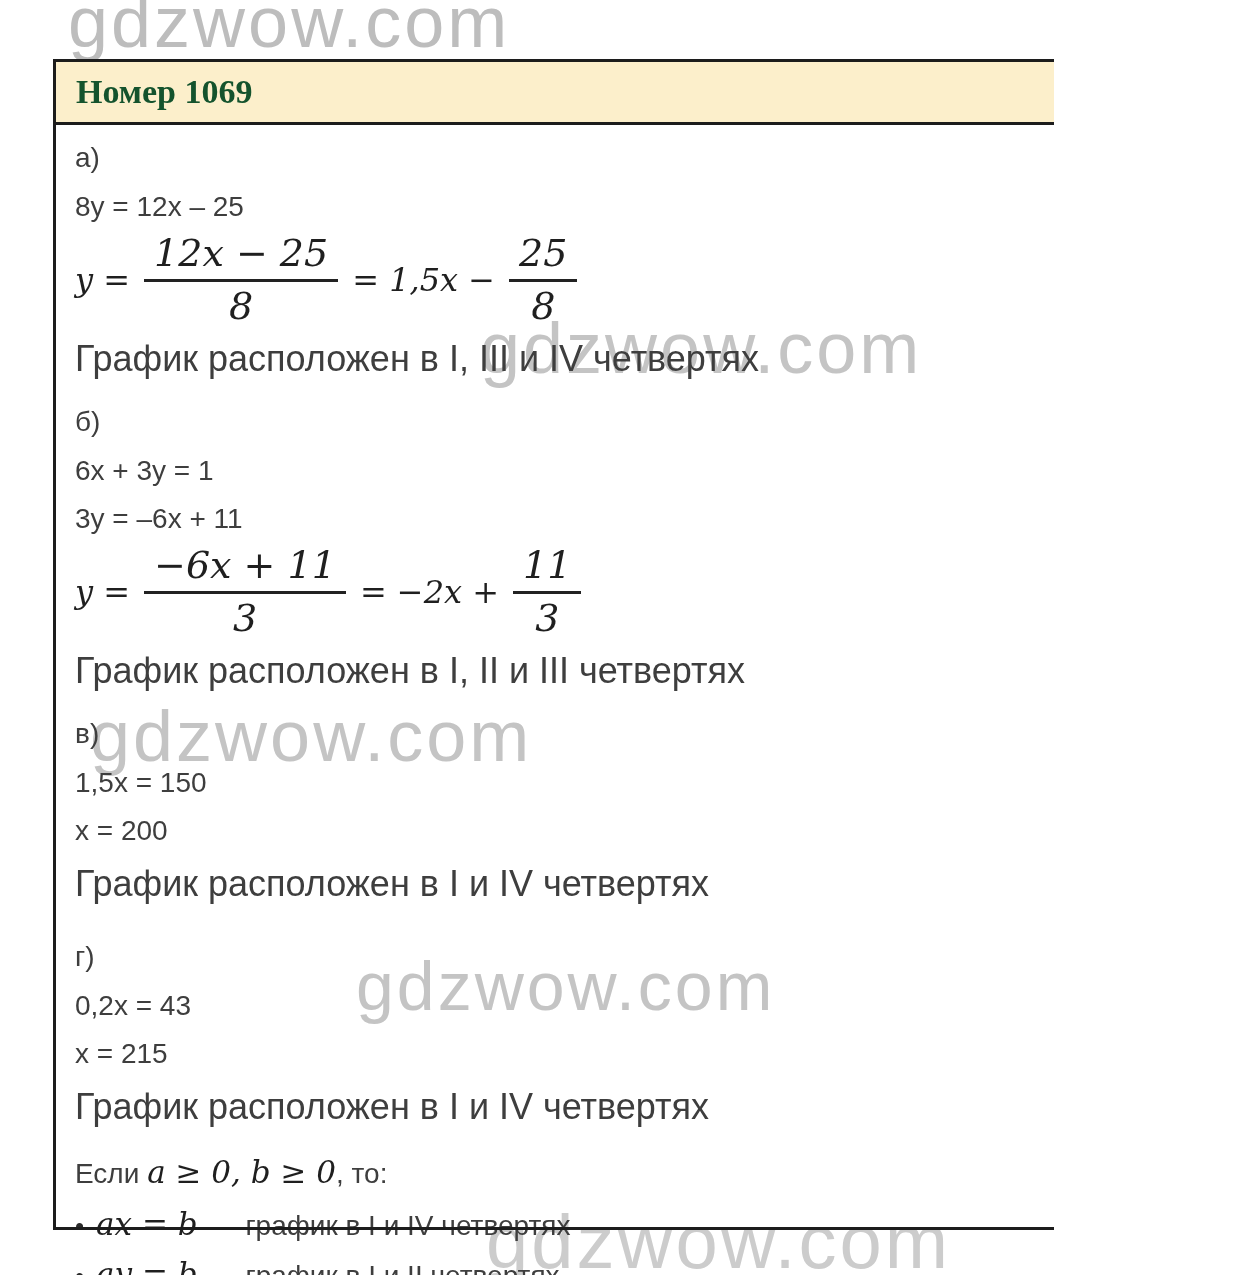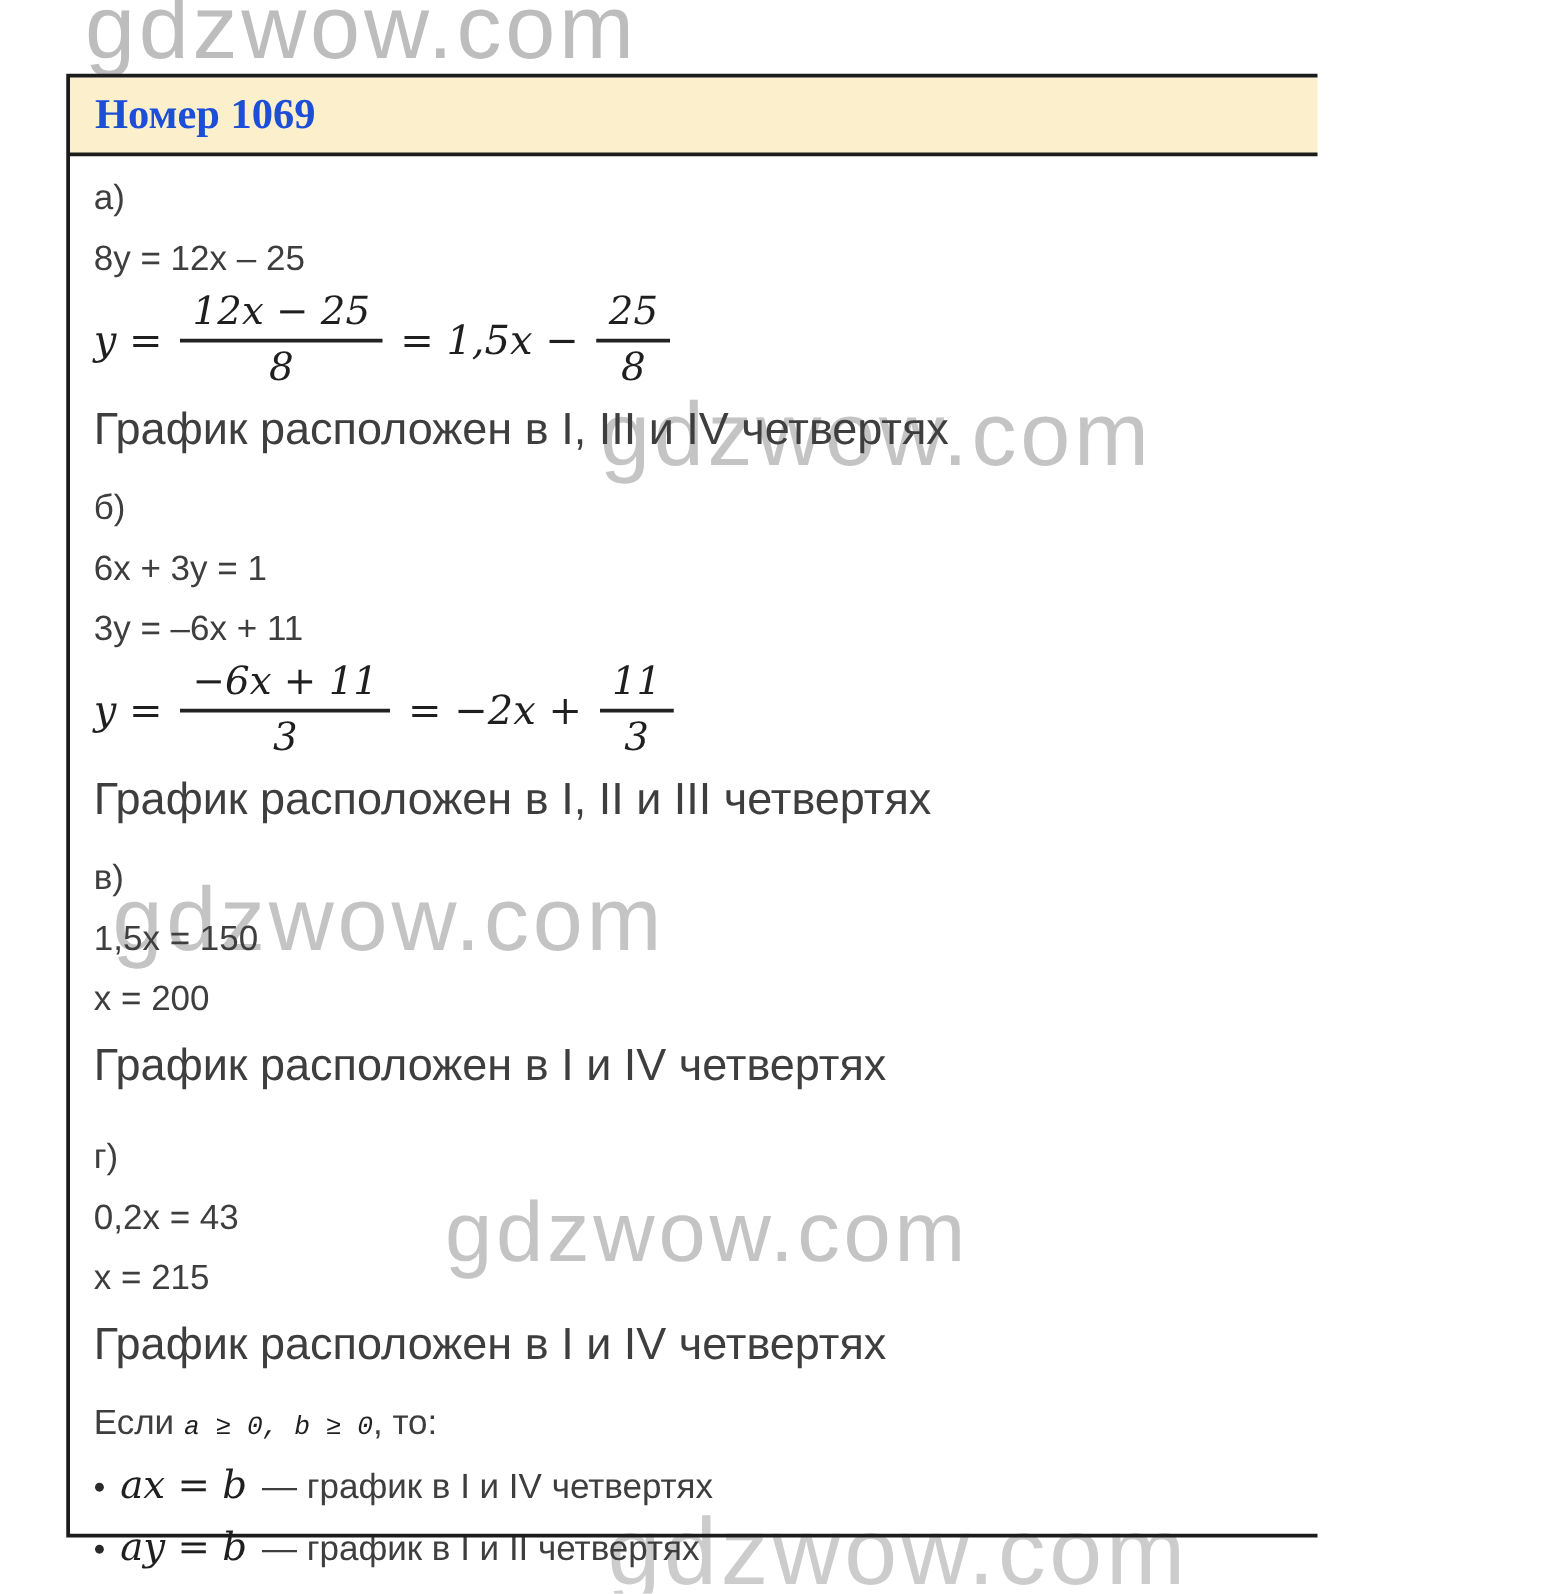--- a/index.html
+++ b/index.html
@@ -47,21 +47,21 @@
     background:#fcefcb;
     border-bottom:3px solid #1c1c1c;
     display:flex;align-items:center;
     padding-left:20px;
   }
   .header-title{
     position:relative;z-index:2;
     font-family:"Liberation Serif",serif;
     font-weight:bold;
     font-size:34px;
-    color:#1d4ed8;
+    color:#14532d;
   }
   .content{
     position:relative;
     padding:17px 24px 0 22px;
   }
   .z2{position:relative;z-index:2;}
   .sec-label{
     font-size:28px;color:#3e3e3e;
     margin:0 0 17px 0;
   }
@@ -83,30 +83,30 @@
   
   .formula{
     display:flex;align-items:center;
     gap:14px;
     margin:2px 0 10px 0;
     font-size:32px;
   }
   .frac{
     display:inline-flex;flex-direction:column;align-items:stretch;
     text-align:center;
-    font-size:31px;
+    font-size:38px;
   }
   .frac .num{padding:0 10px 4px 10px;}
   .frac .den{border-top:3px solid #222222;padding:2px 10px 0 10px;}
   
   .note-line{
     font-size:28px;color:#3e3e3e;
     margin:0 0 16px 0;
   }
-  .note-line .math{font-size:21px;font-family:Liberation Mono, monospace;}
+  .note-line .math{font-size:31px;}
   .bullet-line{
     font-size:28px;color:#3e3e3e;
     margin:0 0 14px 0;
     display:flex;align-items:baseline;gap:12px;
   }
   .bullet-line .math{font-size:31px;}
   .bullet-dot{font-size:26px;color:#2a2a2a;}
 </style>
 </head>
 <body>

